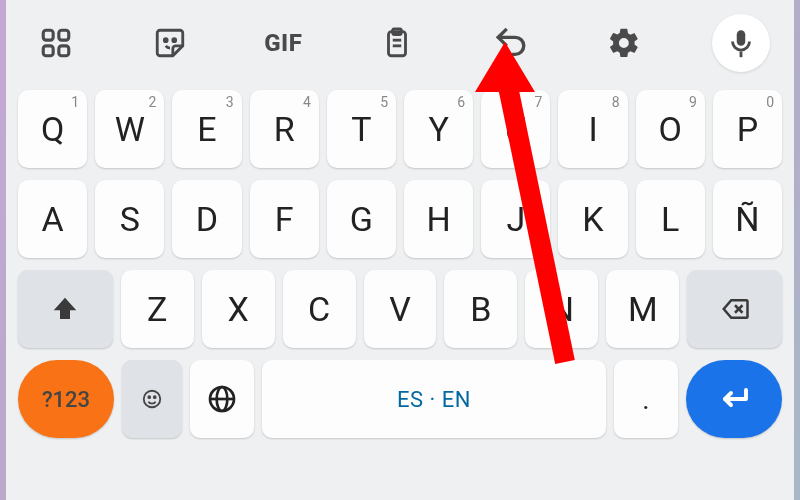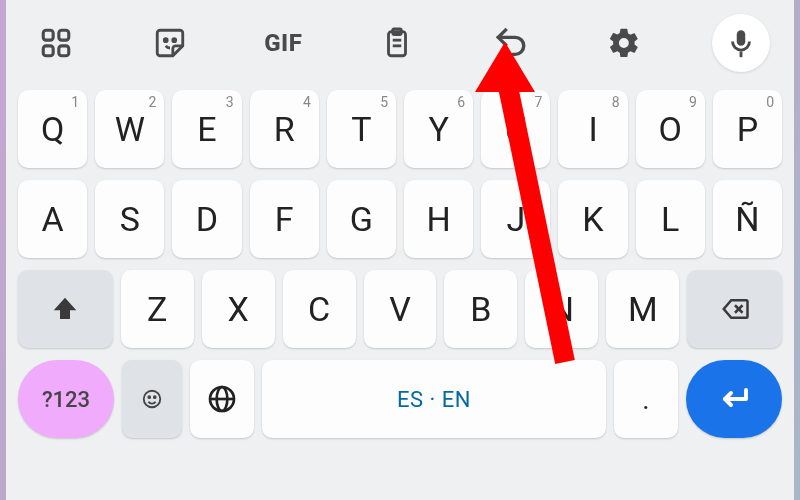--- a/index.html
+++ b/index.html
@@ -105,21 +105,21 @@
       align-items: center;
       justify-content: center;
       box-shadow: 0 1px 2px rgba(0,0,0,0.18);
       cursor: pointer;
       user-select: none;
       font-size: 26px;
       color: #222;
       background: #fdfdfd;
     }
     .bkey-symbols {
-      background: #f0abfc;
+      background: #f97316;
       border-radius: 40px;
       width: 96px;
       font-size: 22px;
       font-weight: 500;
       color: #444;
     }
     .bkey-emoji {
       background: #dfe2e6;
       width: 60px;
     }

